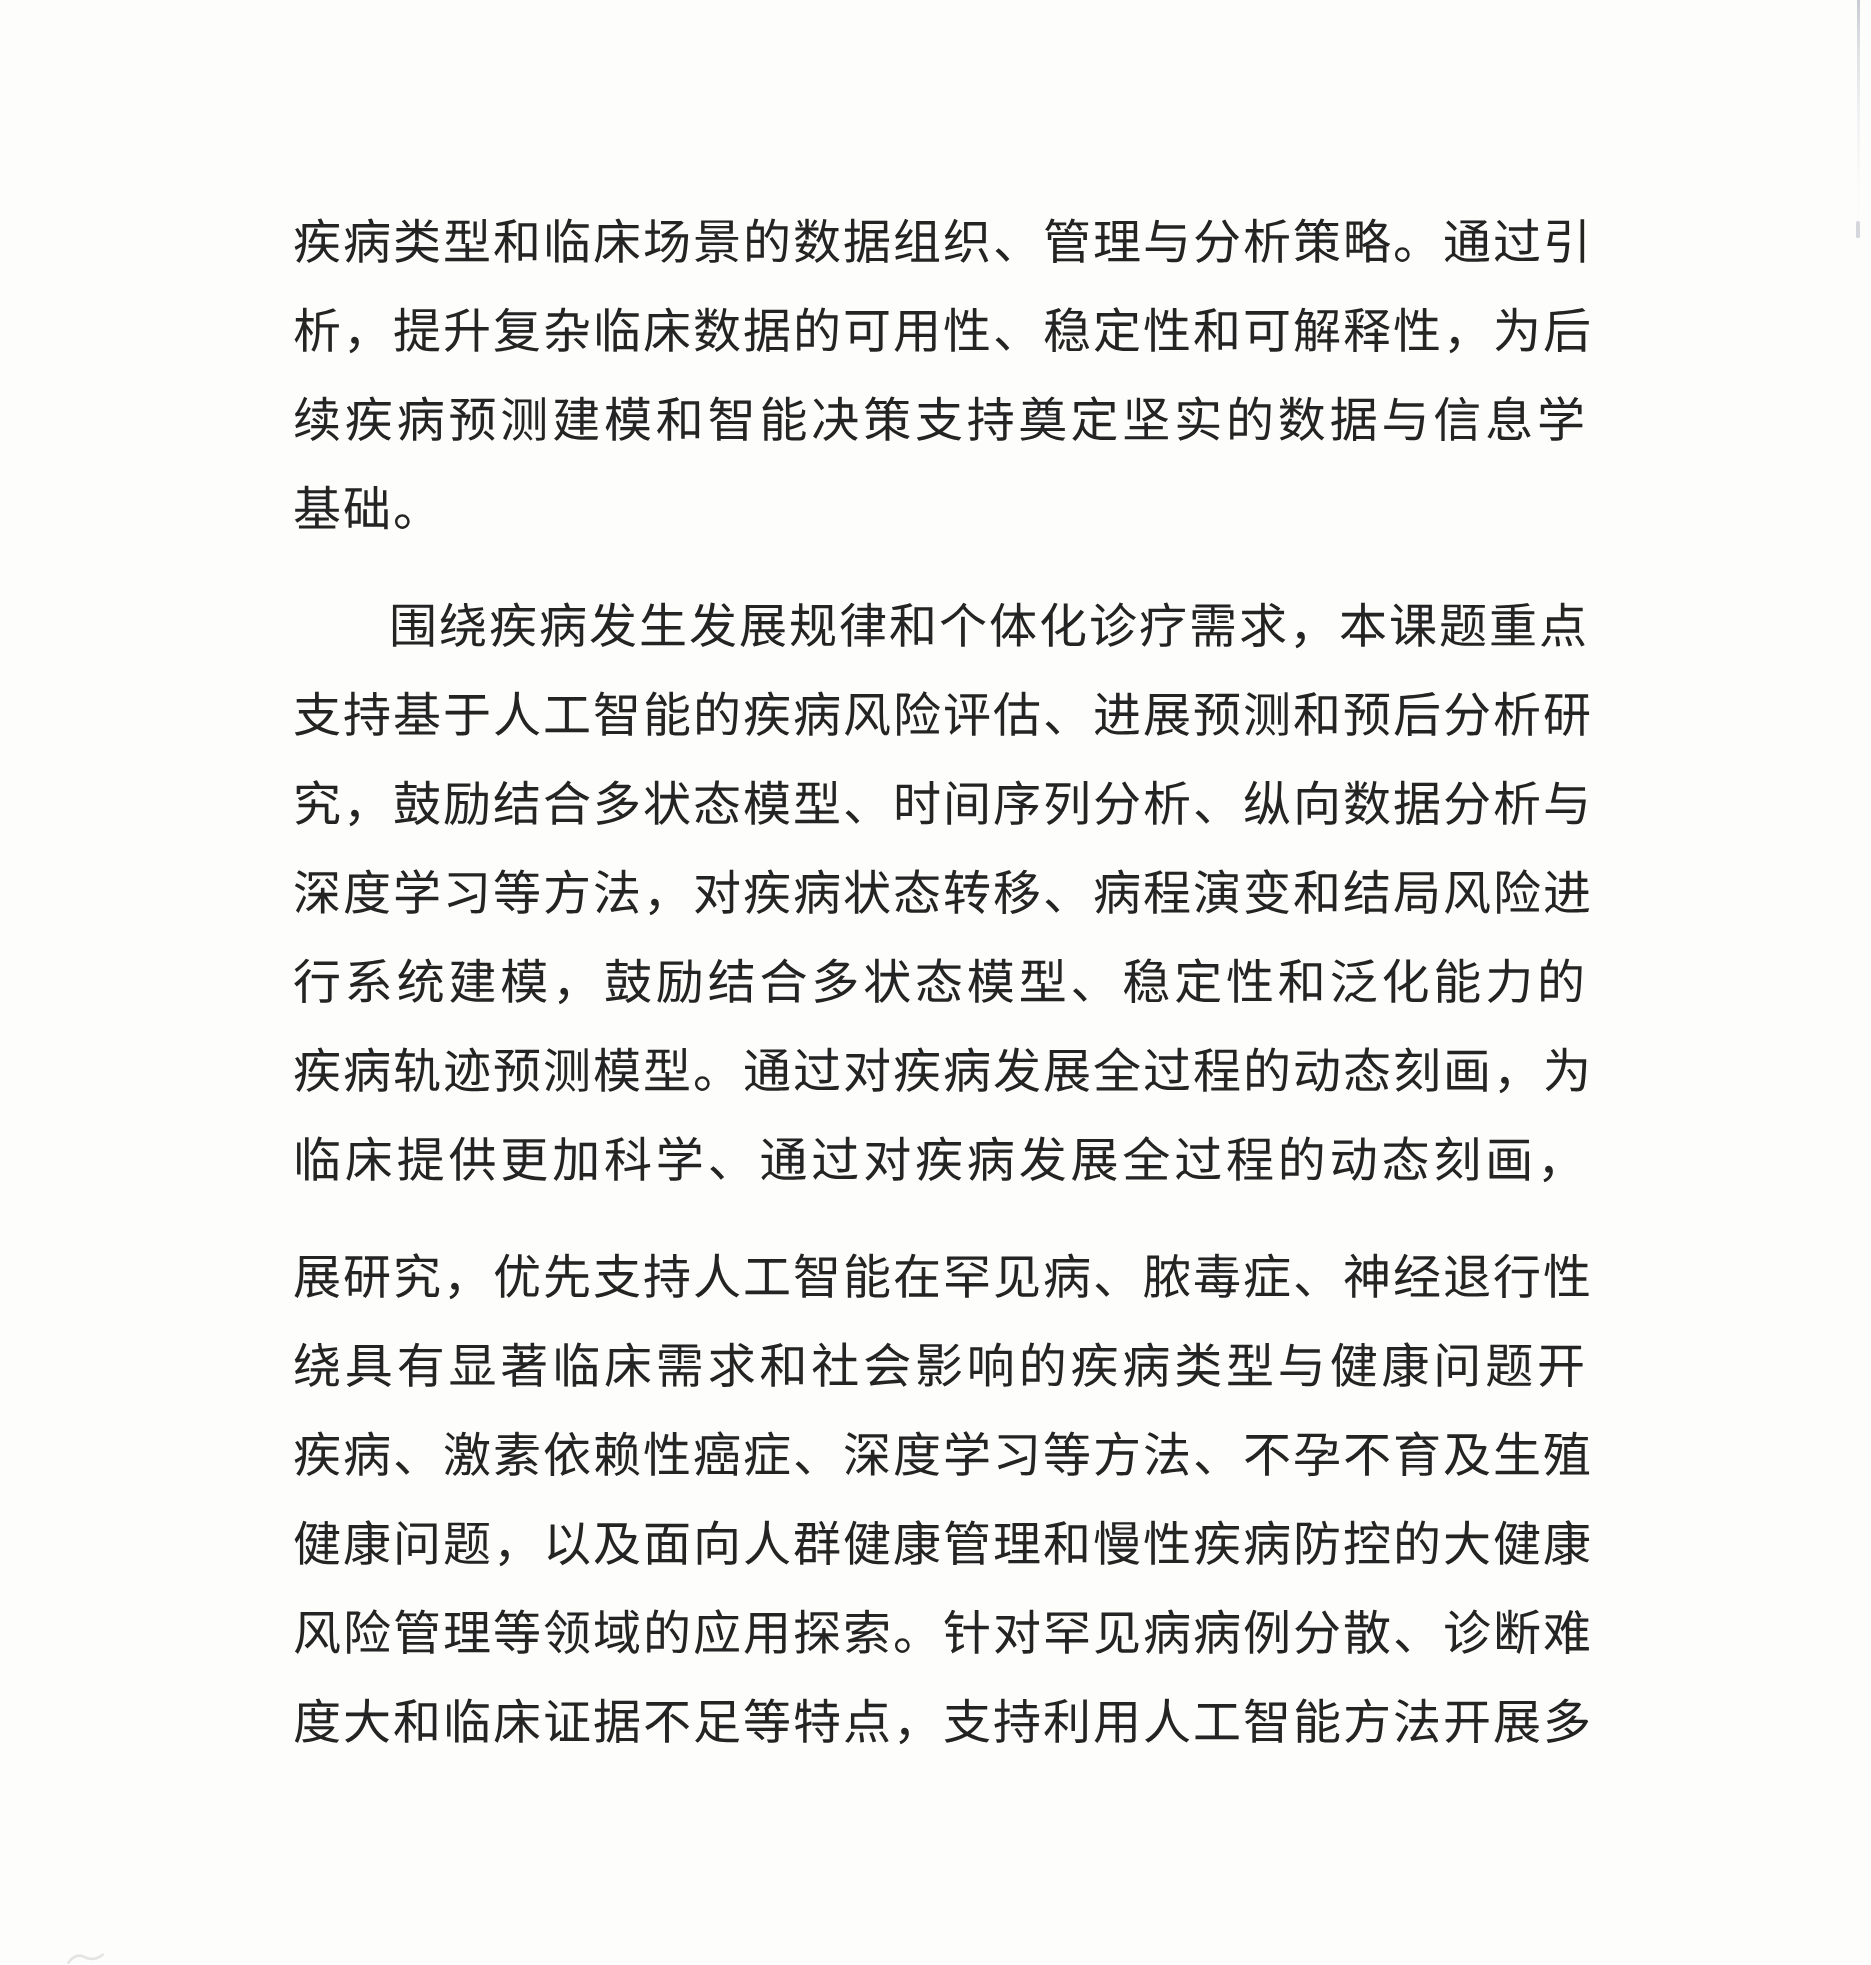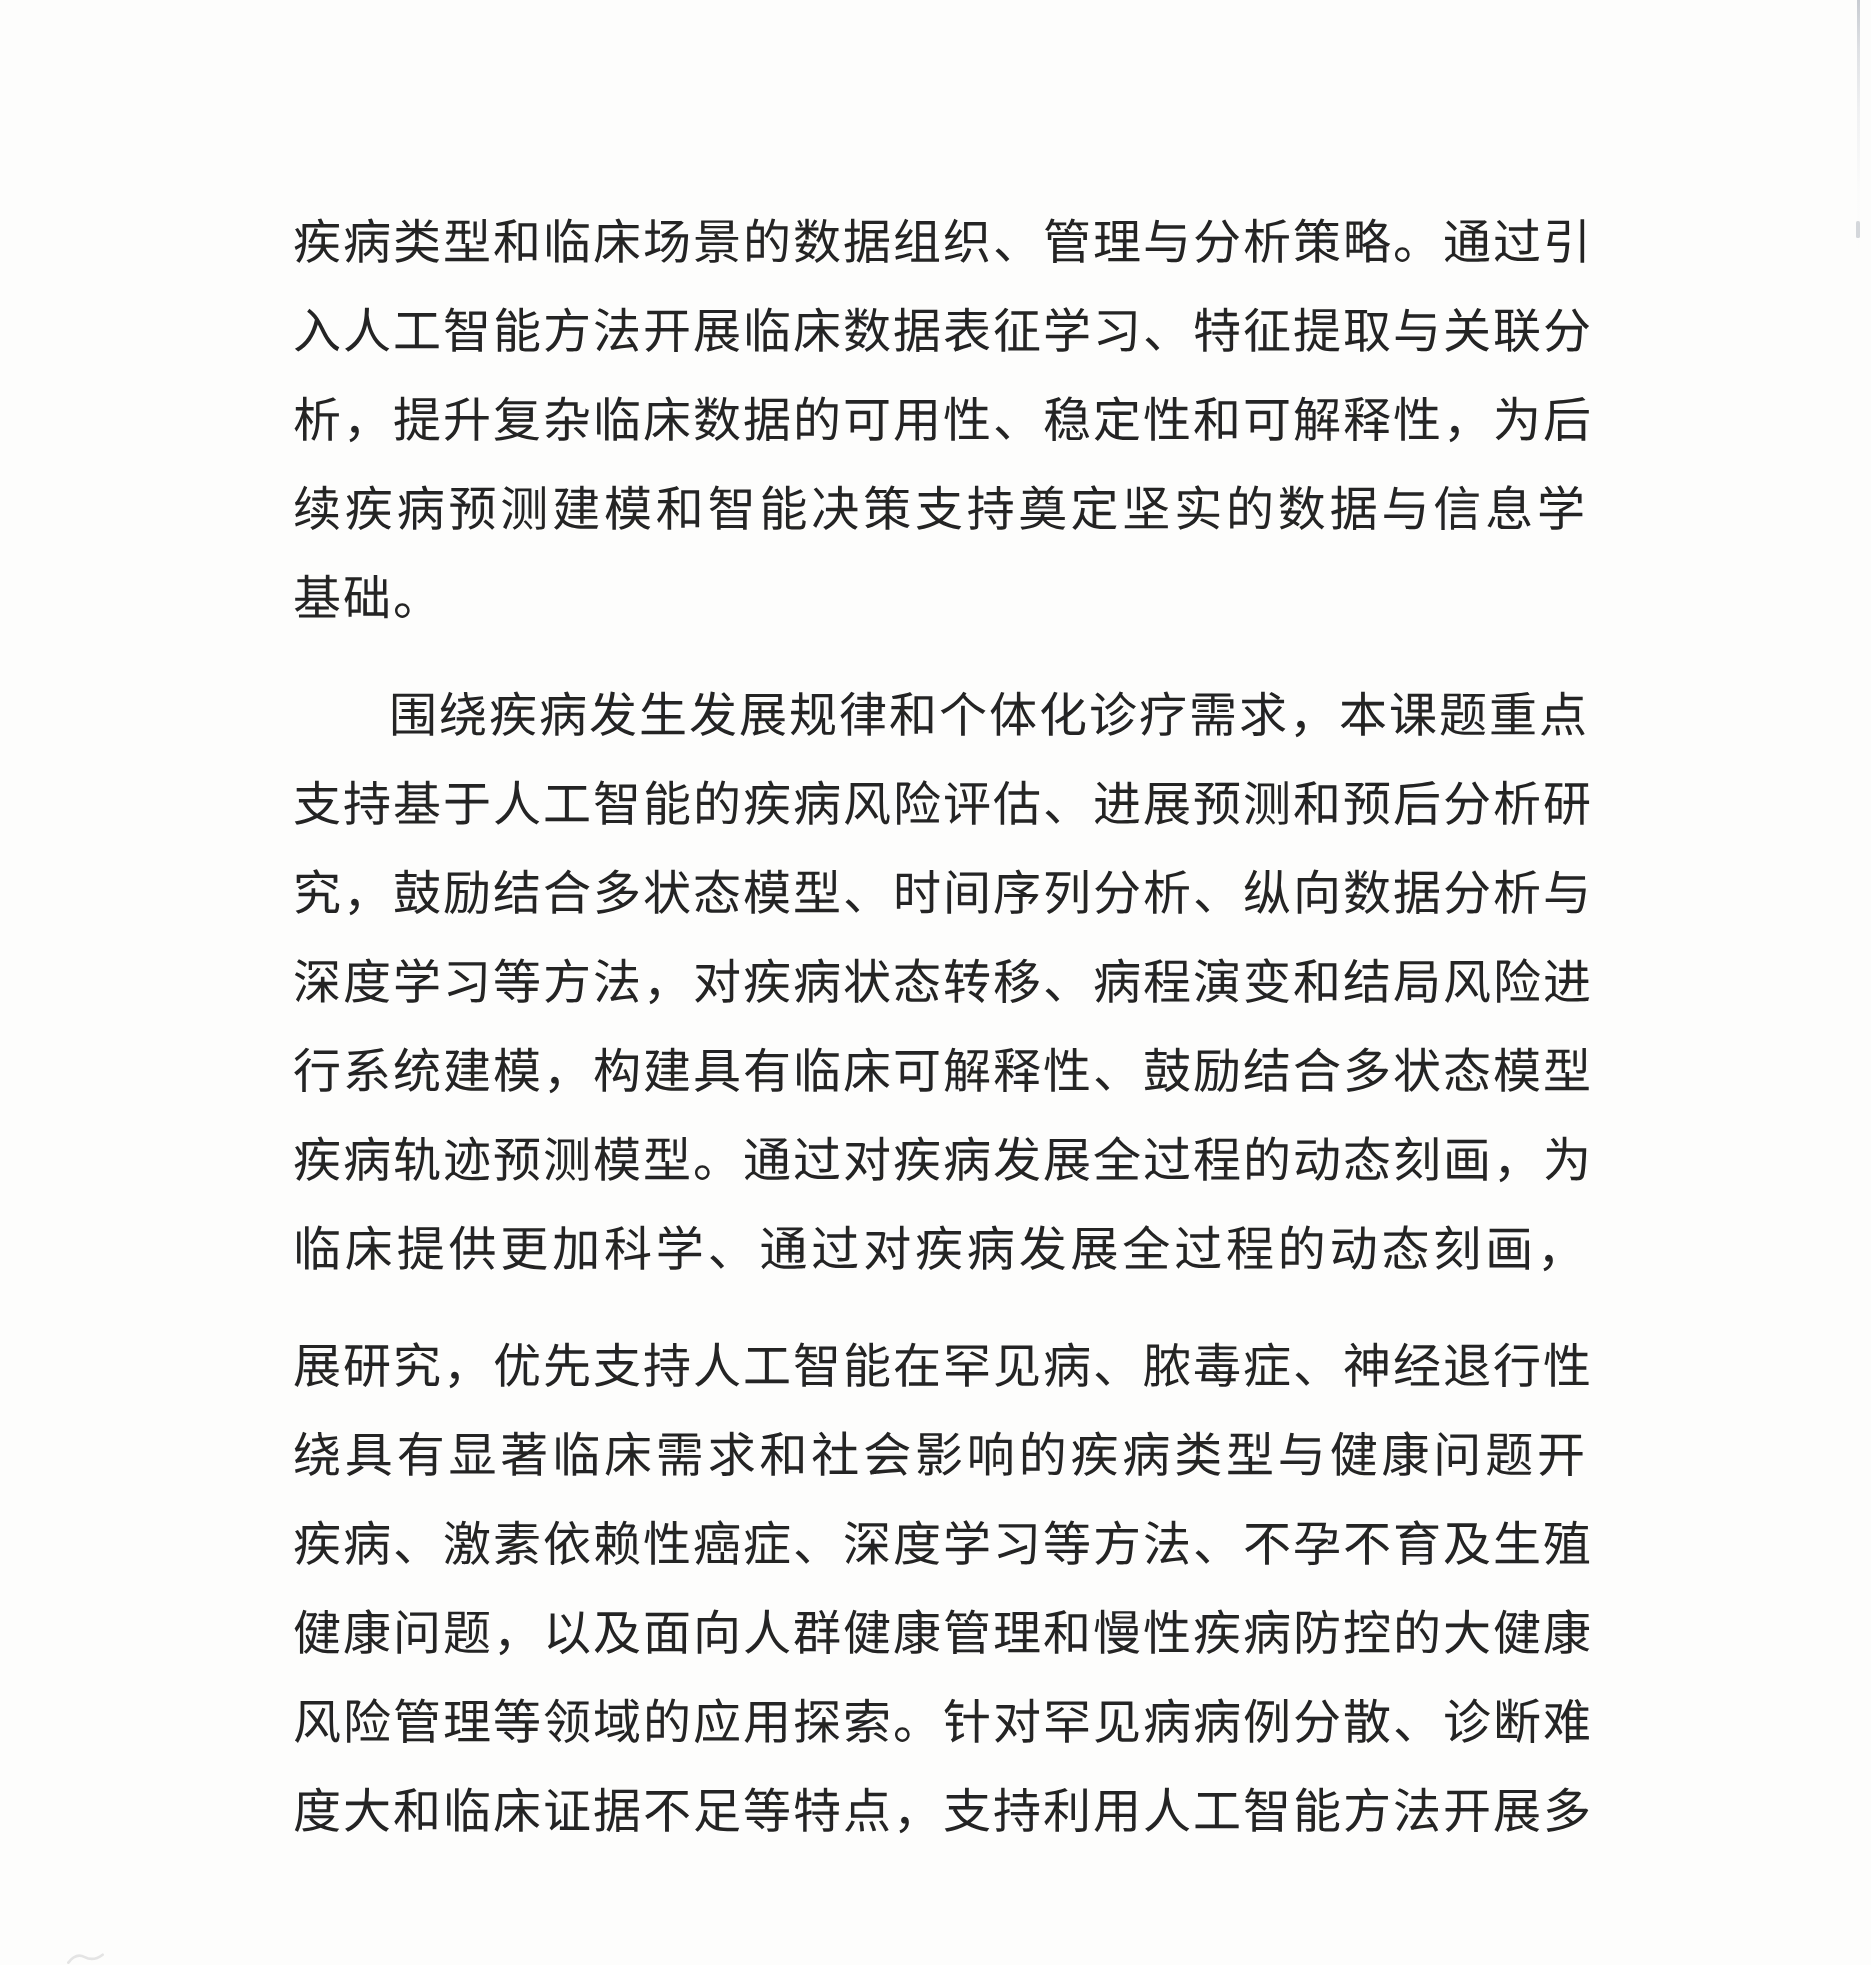--- a/index.html
+++ b/index.html
@@ -73,32 +73,31 @@
 </style>
 </head>
 <body>
 
 <div class="page">
 
   <div class="text-block">
 
     <div class="paragraph">
       <div class="line">疾病类型和临床场景的数据组织、管理与分析策略。通过引</div>
-      <div class="line">入人工智能方法开展临床数据表征学习、特征提取与关联分</div>
       <div class="line">析，提升复杂临床数据的可用性、稳定性和可解释性，为后</div>
       <div class="line">续疾病预测建模和智能决策支持奠定坚实的数据与信息学</div>
       <div class="line para-end">基础。</div>
     </div>
 
     <div class="paragraph">
       <div class="line indent">围绕疾病发生发展规律和个体化诊疗需求，本课题重点</div>
       <div class="line">支持基于人工智能的疾病风险评估、进展预测和预后分析研</div>
       <div class="line">究，鼓励结合多状态模型、时间序列分析、纵向数据分析与</div>
       <div class="line">深度学习等方法，对疾病状态转移、病程演变和结局风险进</div>
-      <div class="line">行系统建模，构建具有临床可解释性、鼓励结合多状态模型</div>
+      <div class="line">行系统建模，鼓励结合多状态模型、稳定性和泛化能力的</div>
       <div class="line">疾病轨迹预测模型。通过对疾病发展全过程的动态刻画，为</div>
       <div class="line">临床提供更加科学、通过对疾病发展全过程的动态刻画，</div>
     </div>
 
     <div class="paragraph">
       <div class="line">展研究，优先支持人工智能在罕见病、脓毒症、神经退行性</div>
       <div class="line">绕具有显著临床需求和社会影响的疾病类型与健康问题开</div>
       <div class="line">疾病、激素依赖性癌症、深度学习等方法、不孕不育及生殖</div>
       <div class="line">健康问题，以及面向人群健康管理和慢性疾病防控的大健康</div>
       <div class="line">风险管理等领域的应用探索。针对罕见病病例分散、诊断难</div>

